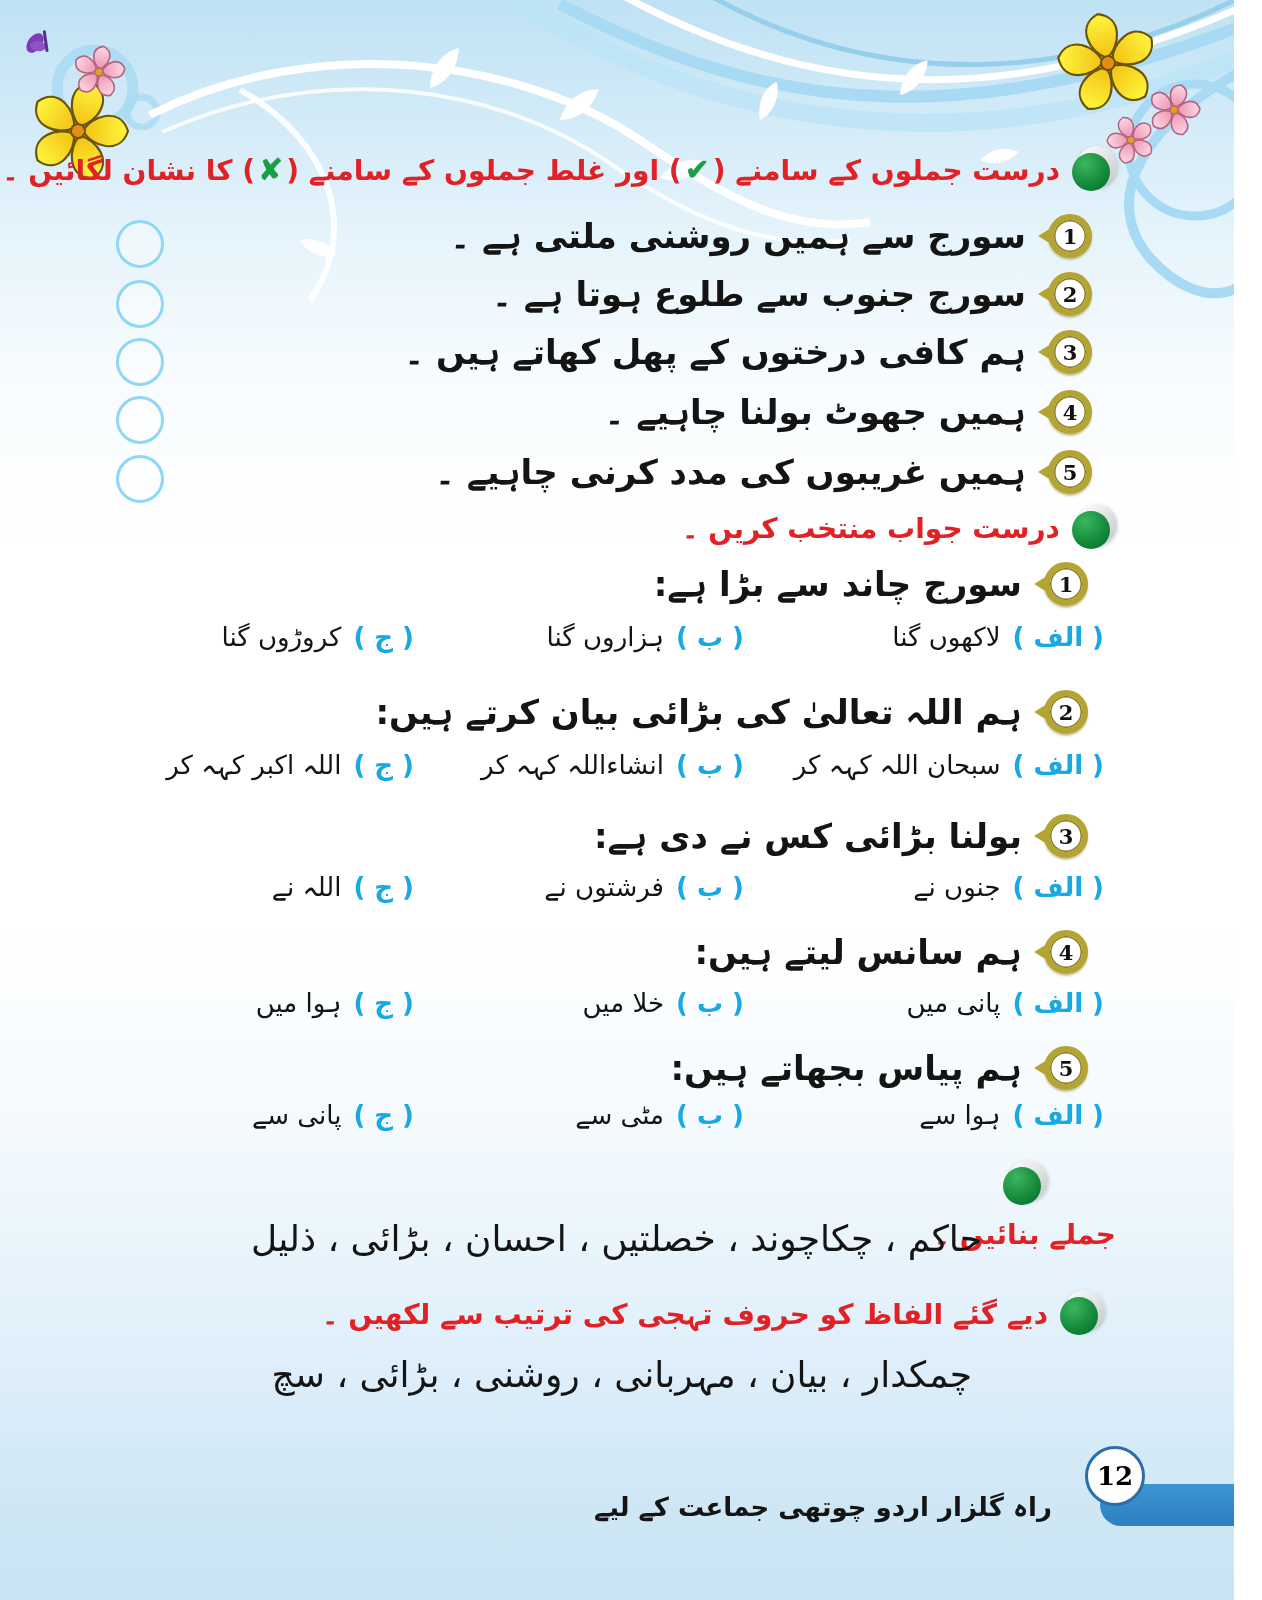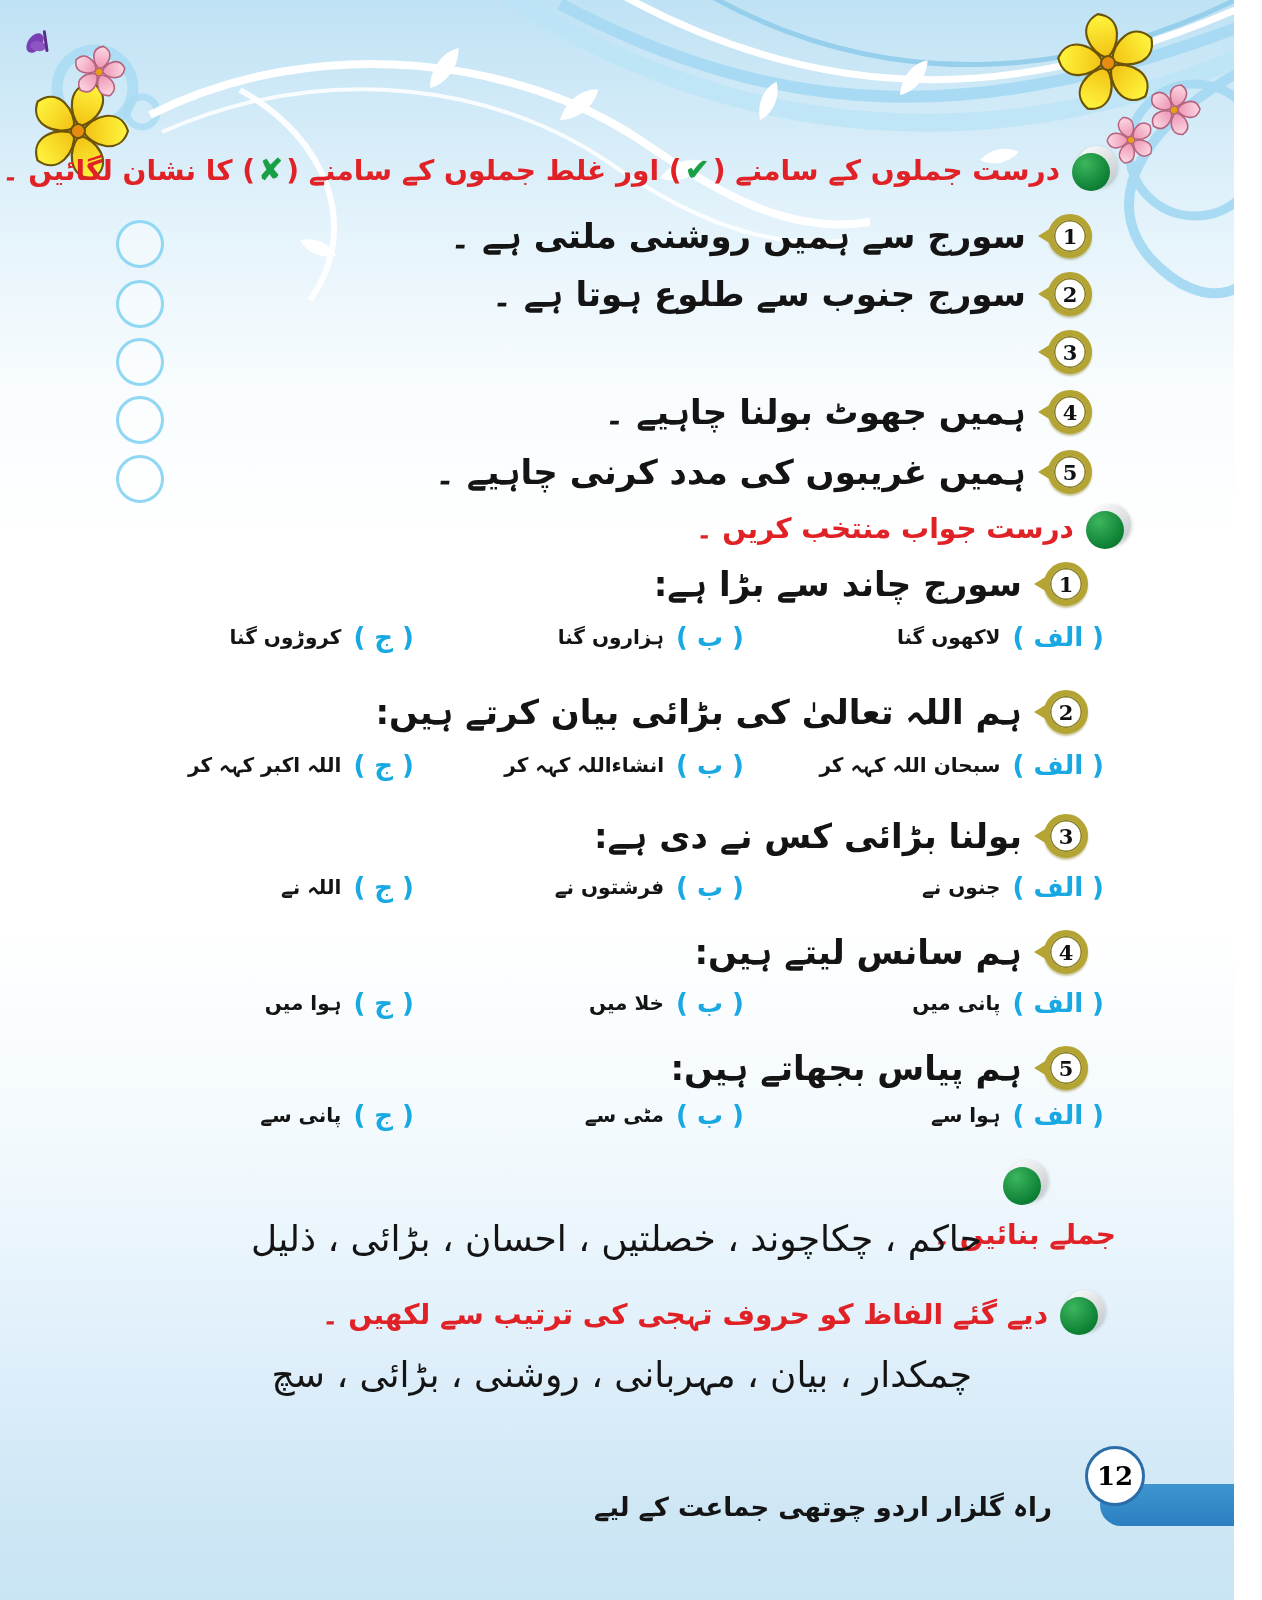--- a/index.html
+++ b/index.html
@@ -21,21 +21,21 @@
   .num-badge{position:relative;width:32px;height:32px;border-radius:50%;background:#fff;
     border:6px solid #b4a433;box-shadow:inset 0 0 0 1.5px #867a20,0 2px 2px rgba(140,130,40,.45);
     display:flex;align-items:center;justify-content:center;flex:0 0 auto;
     font-family:"DejaVu Serif","Liberation Serif",serif;font-weight:700;font-size:21px;color:#111;}
   .num-badge::before{content:"";position:absolute;left:-16px;top:8px;width:0;height:0;
     border-top:8px solid transparent;border-bottom:8px solid transparent;border-right:13px solid #b4a433;}
   .acircle{position:absolute;width:42px;height:42px;border-radius:50%;border:3px solid #90d7f3;background:rgba(255,255,255,.4);}
   .opt-row{position:absolute;right:130px;width:1010px;display:grid;direction:rtl;grid-template-columns:360px 330px 320px;}
   .opt{display:flex;direction:rtl;align-items:center;gap:12px;white-space:nowrap;}
   .opt-label{color:#18a8e2;font-weight:700;font-size:26px;}
-  .opt-text{color:#141414;font-weight:700;font-size:20px;}
+  .opt-text{color:#141414;font-weight:400;font-size:26px;}
   .words{position:absolute;direction:rtl;font-size:36px;font-weight:400;color:#141414;white-space:nowrap;}
   .footer-bar{position:absolute;top:1484px;left:1100px;right:0;height:42px;
     background:linear-gradient(180deg,#3e95d1,#2c7fc0);border-radius:21px 0 0 21px;}
   .footer-circle{position:absolute;top:1446px;left:1085px;width:54px;height:54px;border-radius:50%;
     background:#fff;border:3px solid #2a6da8;display:flex;align-items:center;justify-content:center;
     font-family:"DejaVu Serif","Liberation Serif",serif;font-weight:700;font-size:26px;color:#000000;}
   .footer-title{position:absolute;top:1492px;right:182px;direction:rtl;font-size:26px;font-weight:600;color:#141414;white-space:nowrap;margin-left:48px;}
 </style>
 </head>
 <body>
@@ -125,37 +125,38 @@
   <div class="sent-row" style="top:214px;right:142px;">
     <span class="num-badge">1</span>
     <span class="u-text">سورج سے ہمیں روشنی ملتی ہے ۔</span>
   </div>
   <div class="sent-row" style="top:272px;right:142px;">
     <span class="num-badge">2</span>
     <span class="u-text">سورج جنوب سے طلوع ہوتا ہے ۔</span>
   </div>
   <div class="sent-row" style="top:330px;right:142px;">
     <span class="num-badge">3</span>
+    <span class="u-text">ہم کافی درختوں کے پھل کھاتے ہیں ۔</span>
   </div>
   <div class="sent-row" style="top:390px;right:142px;">
     <span class="num-badge">4</span>
     <span class="u-text">ہمیں جھوٹ بولنا چاہیے ۔</span>
   </div>
   <div class="sent-row" style="top:450px;right:142px;">
     <span class="num-badge">5</span>
     <span class="u-text">ہمیں غریبوں کی مدد کرنی چاہیے ۔</span>
   </div>
 
   <div class="acircle" style="top:220px;left:116px;"></div>
   <div class="acircle" style="top:280px;left:116px;"></div>
   <div class="acircle" style="top:338px;left:116px;"></div>
   <div class="acircle" style="top:396px;left:116px;"></div>
   <div class="acircle" style="top:455px;left:116px;"></div>
 
-  <div class="sec-heading" style="top:506px;right:104px;">
+  <div class="sec-heading" style="top:506px;right:118px;">
     <span class="bullet">
         <span class="ring"></span>
         <span class="dot"></span>
       </span>
     <span class="red-line">درست جواب منتخب کریں ۔</span>
   </div>
 
   <div class="q-row" style="top:562px;right:146px;">
     <span class="num-badge">1</span>
     <span class="u-text">سورج چاند سے بڑا ہے:</span>

